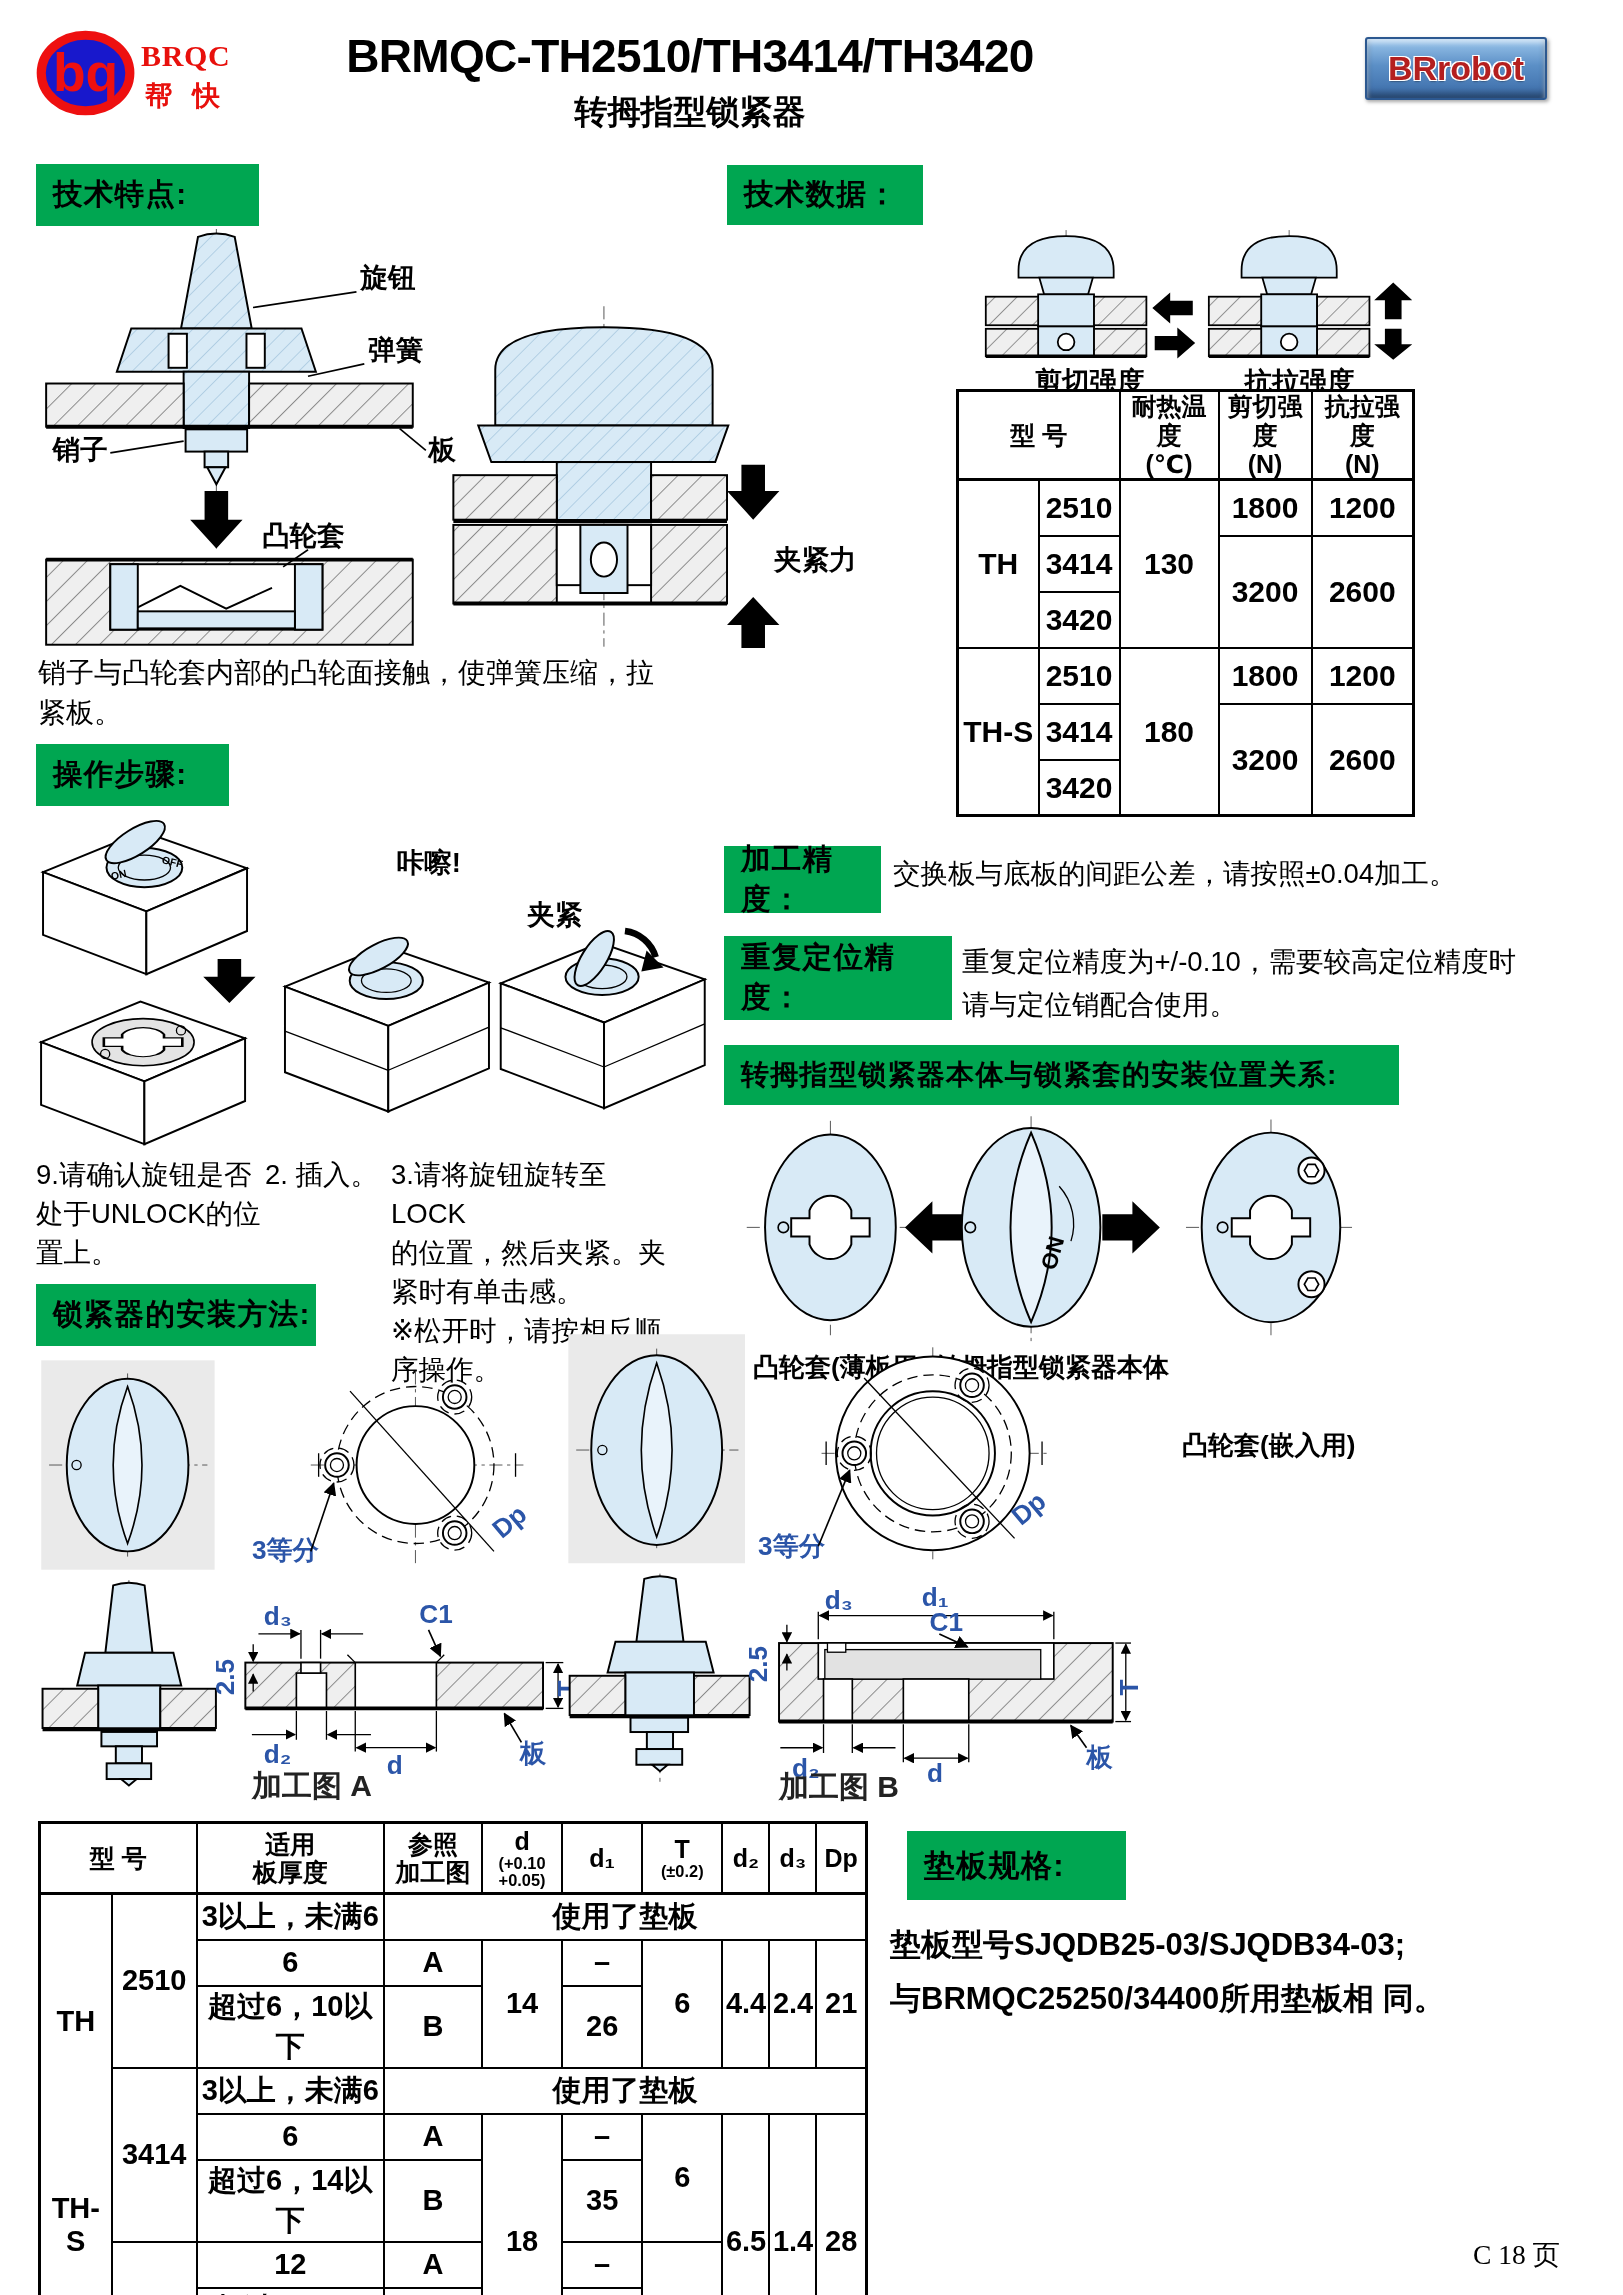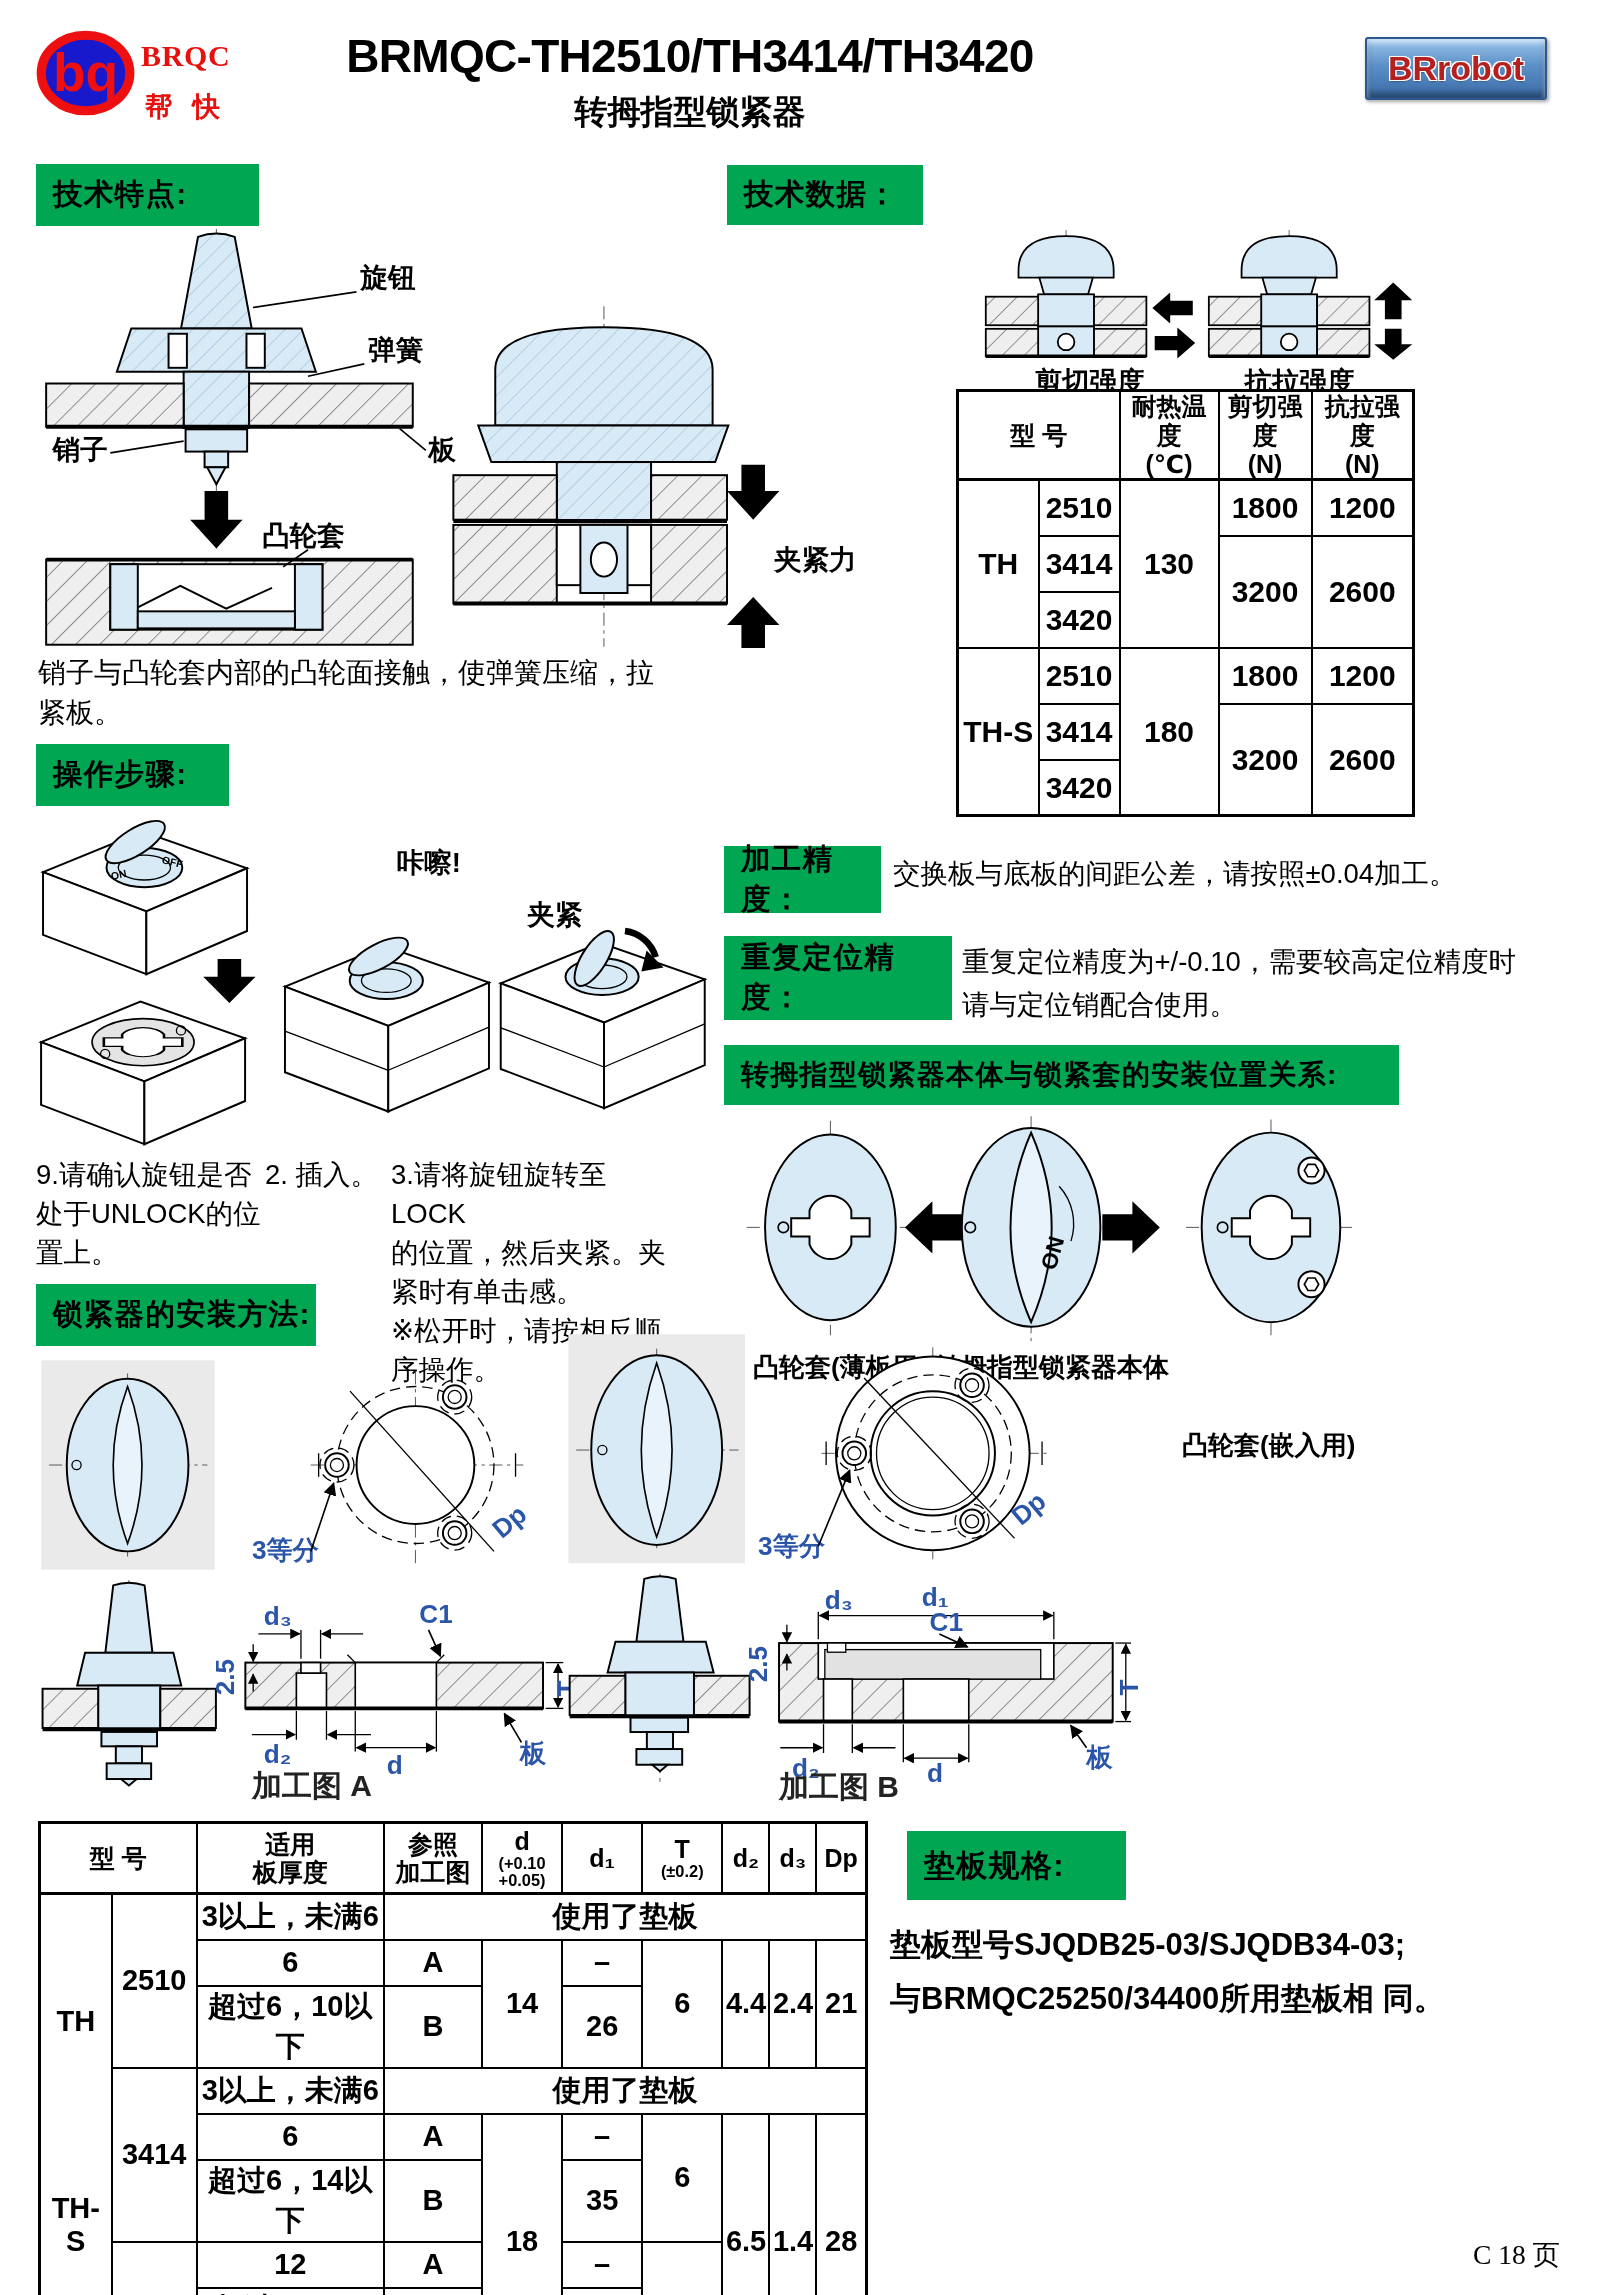--- a/index.html
+++ b/index.html
@@ -7,21 +7,21 @@
     font-family:"Liberation Sans","DejaVu Sans",sans-serif;color:#000}
   .abs{position:absolute}
   svg{font-family:"Liberation Sans","DejaVu Sans",sans-serif}
   
   .glabel{position:absolute;background:#00A651;color:#000;font-weight:700;
     display:flex;align-items:center;padding-left:17px;font-size:29.5px;letter-spacing:1.3px}
   
   .brand{position:absolute;left:141px;top:39px;color:#E8100C;font-weight:700;
     font-family:"Liberation Serif","DejaVu Serif",serif;text-align:center}
   .brand .en{font-size:30px;letter-spacing:0.7px}
-  .brand .cn{font-size:27.5px;margin-top:16px;letter-spacing:6.5px}
+  .brand .cn{font-size:27.5px;margin-top:5px;letter-spacing:6.5px}
   .title{position:absolute;left:281px;top:29px;width:818px;text-align:center;
     font-size:46px;font-weight:800;letter-spacing:-0.7px}
   .subtitle{position:absolute;left:281px;top:90px;width:818px;text-align:center;
     font-size:33px;font-weight:700}
   .badge{position:absolute;left:1365px;top:37px;width:182px;height:63px;
     background:linear-gradient(180deg,#9CC6EC 0%,#5B8FC6 45%,#3B6BA8 100%);
     border:2.6px solid #2C5890;border-radius:3px;
     box-shadow:inset 0 3.9px 5.2px rgba(255,255,255,.55),inset 0 -5.2px 6.5px rgba(0,0,0,.35),1.3px 2px 3.9px rgba(0,0,0,.35);
     display:flex;align-items:center;justify-content:center}
   .badge span{font-size:34px;font-weight:800;color:#B41F1F;

